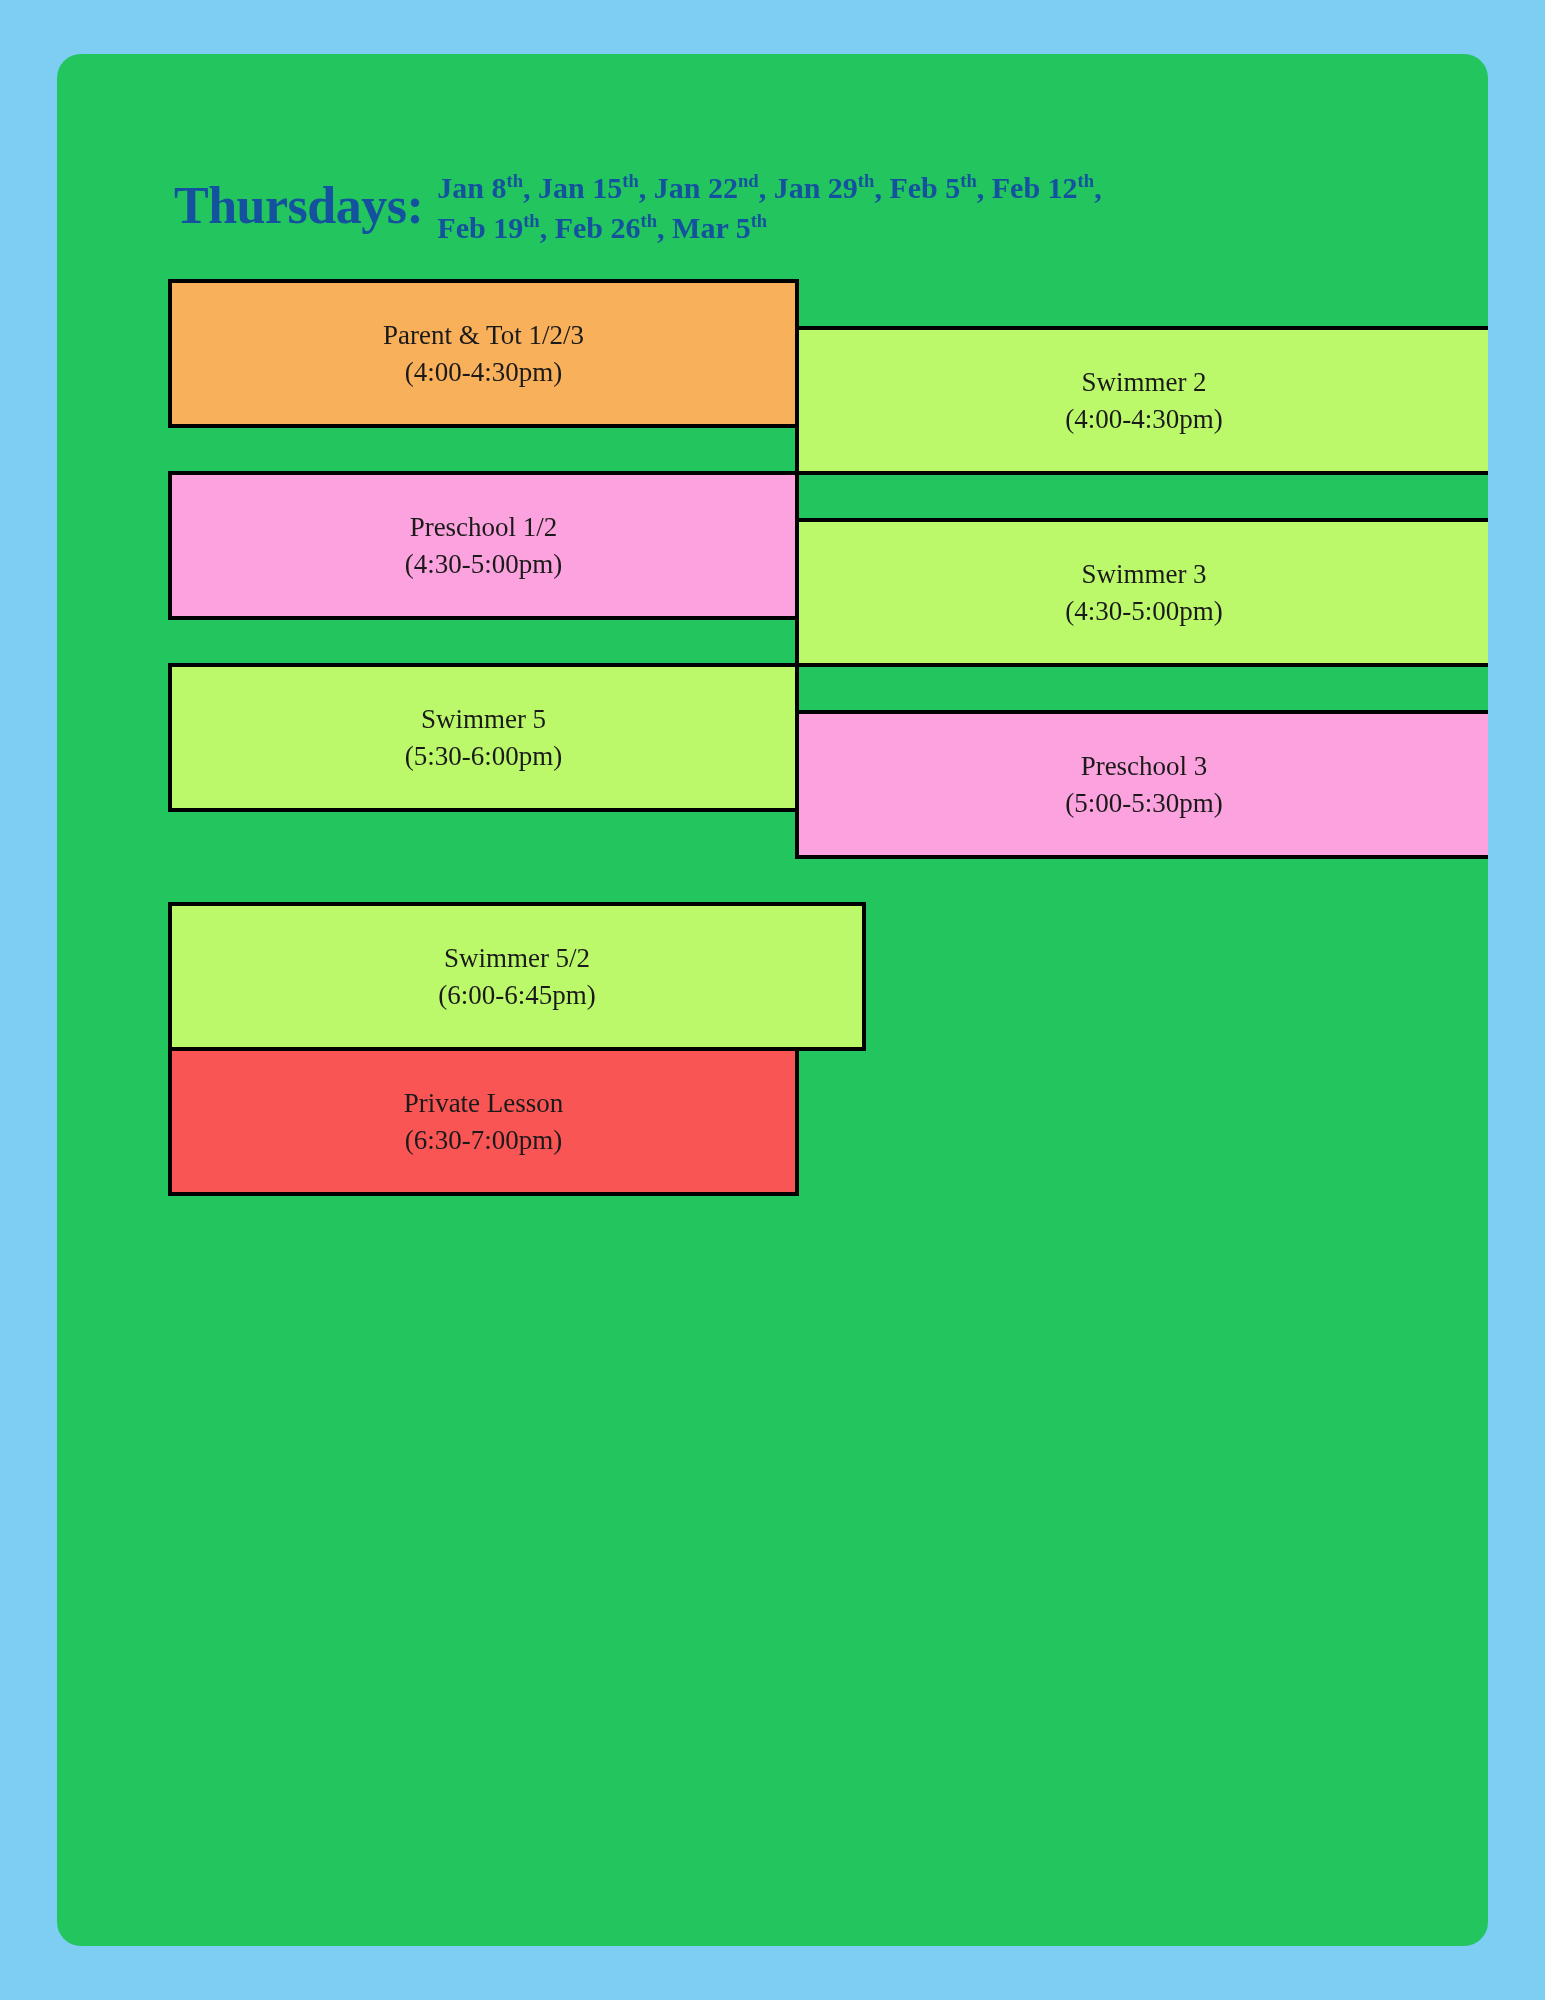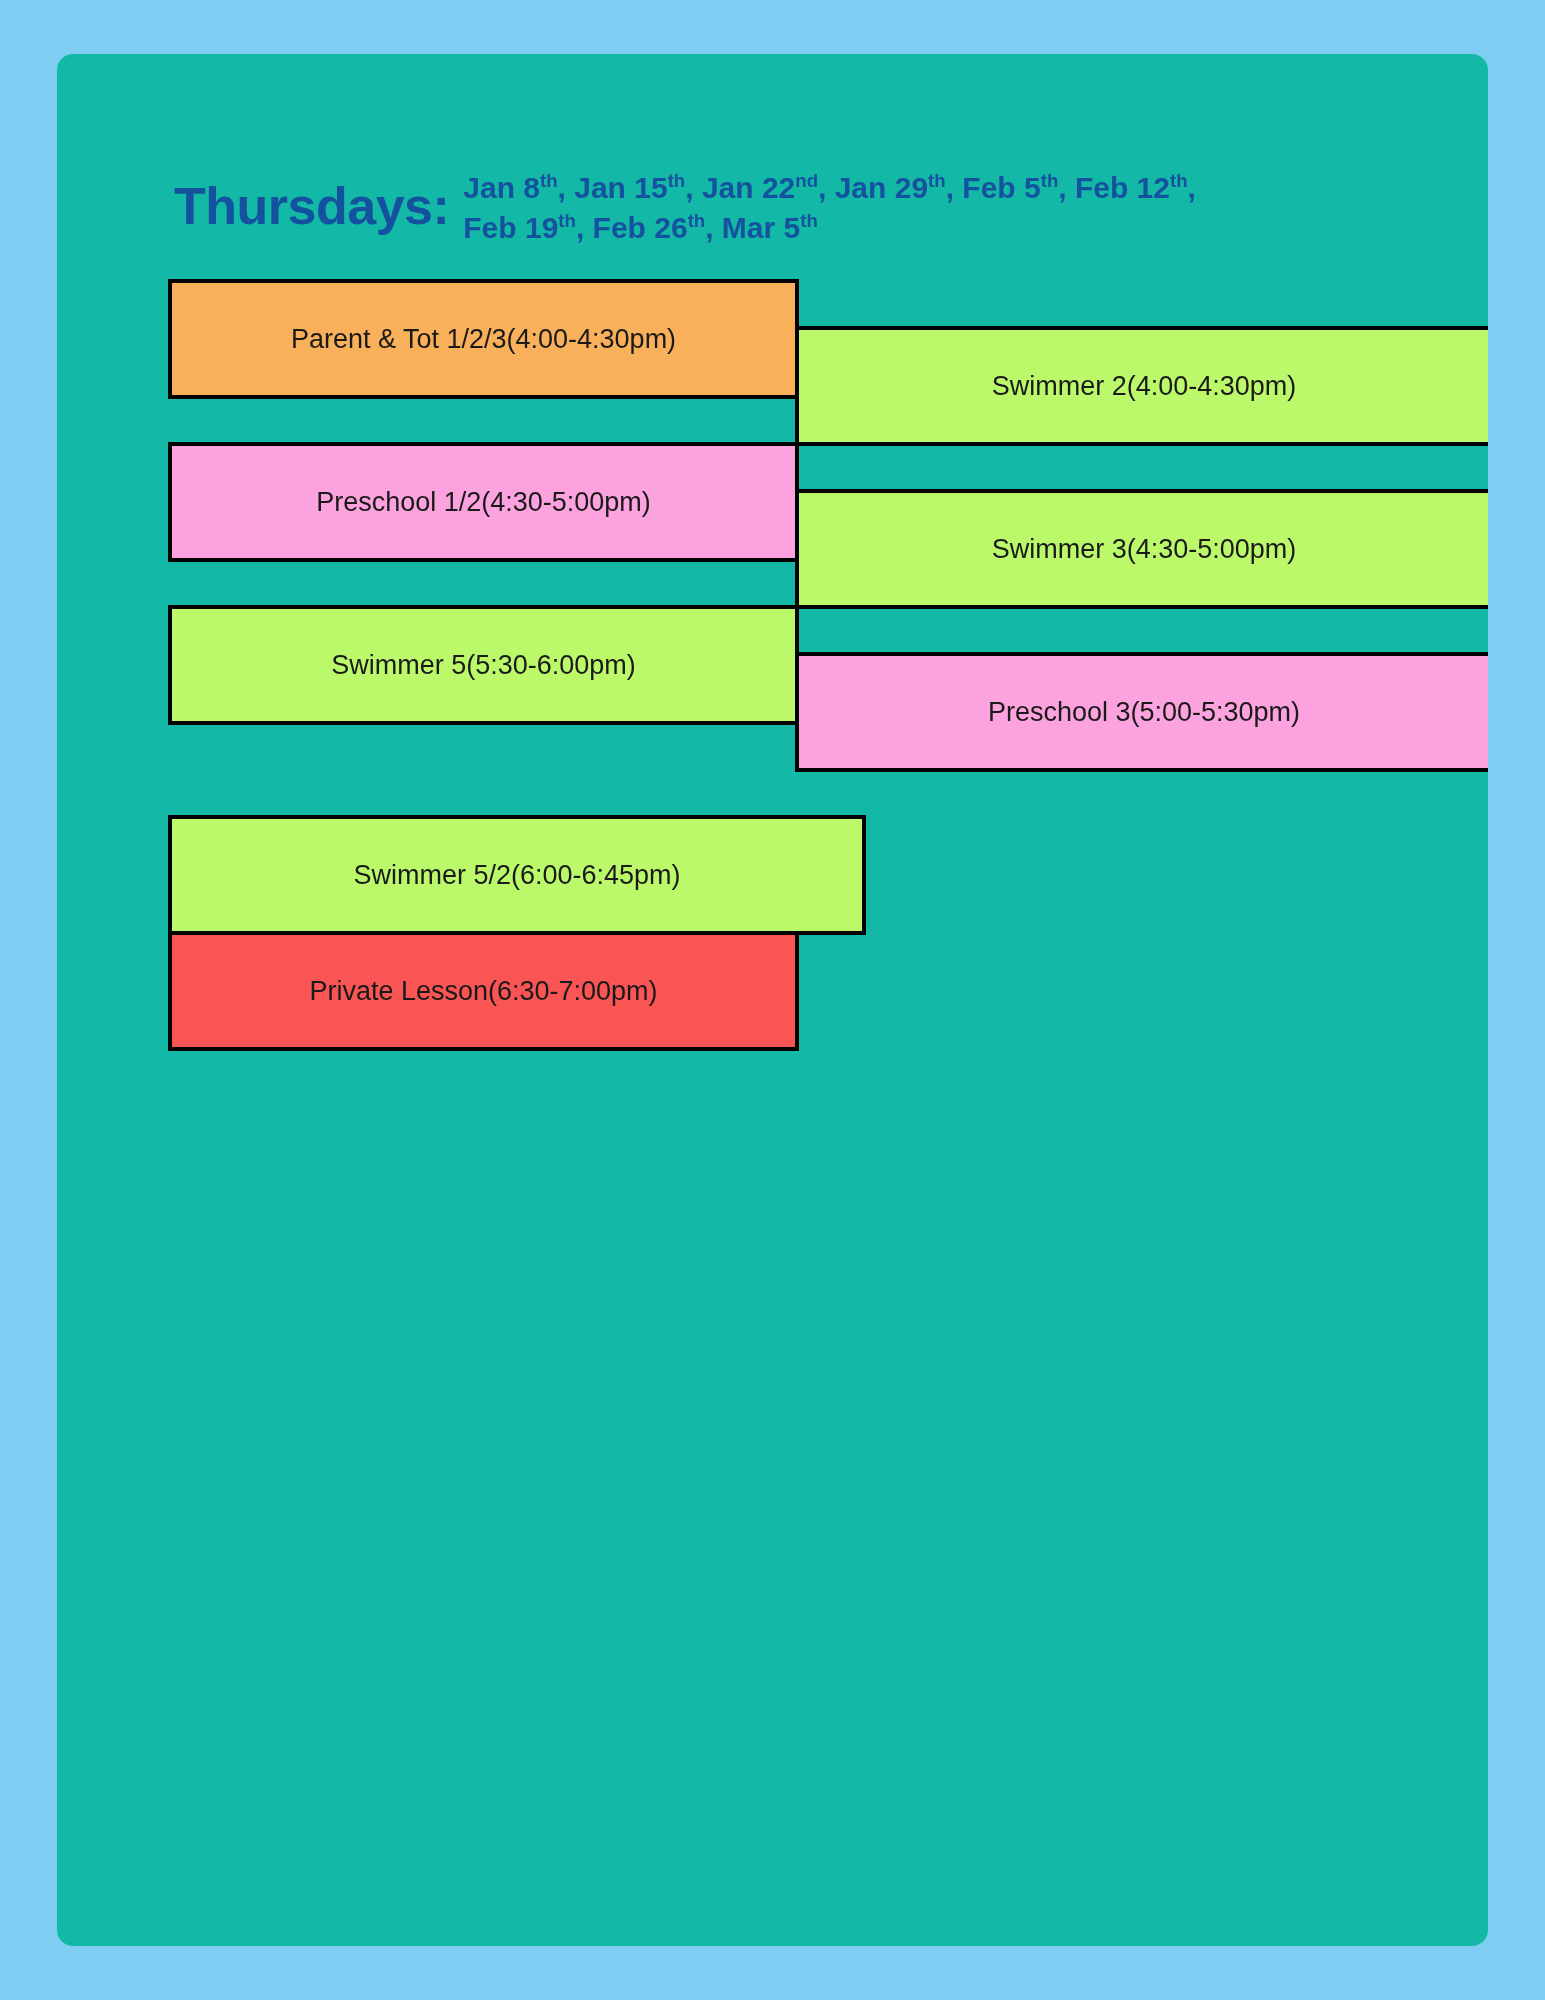--- a/index.html
+++ b/index.html
@@ -13,23 +13,24 @@
     font-family: "Liberation Sans", sans-serif;
     overflow: hidden;
   }
 
   .page-card {
     position: absolute;
     left: 57px;
     top: 54px;
     width: 1431px;
     height: 1892px;
-    background: #14b8a6;
-    border-radius: 16px;
+    background: #22c55e;
+    border-radius: 24px;
     overflow: hidden;
+    font-family: Liberation Serif, serif;
   }
 
   .header {
     position: absolute;
     left: 117px;
     top: 108px;
     width: 1290px;
     display: flex;
     align-items: flex-start;
   }
@@ -72,23 +73,23 @@
     display: flex;
     margin-top: -4px;
   }
   .schedule-row:first-child {
     margin-top: 0;
   }
 
   .cell {
     box-sizing: border-box;
     border: 4px solid #000000;
-    height: 120px;
+    height: 149px;
     display: flex;
-    flex-direction: row;
+    flex-direction: column;
     align-items: center;
     justify-content: center;
     text-align: center;
     font-size: 27px;
     color: #1A1A1A;
     line-height: 1.34;
     margin-right: -4px;
   }
 
   .cell.col-left {

